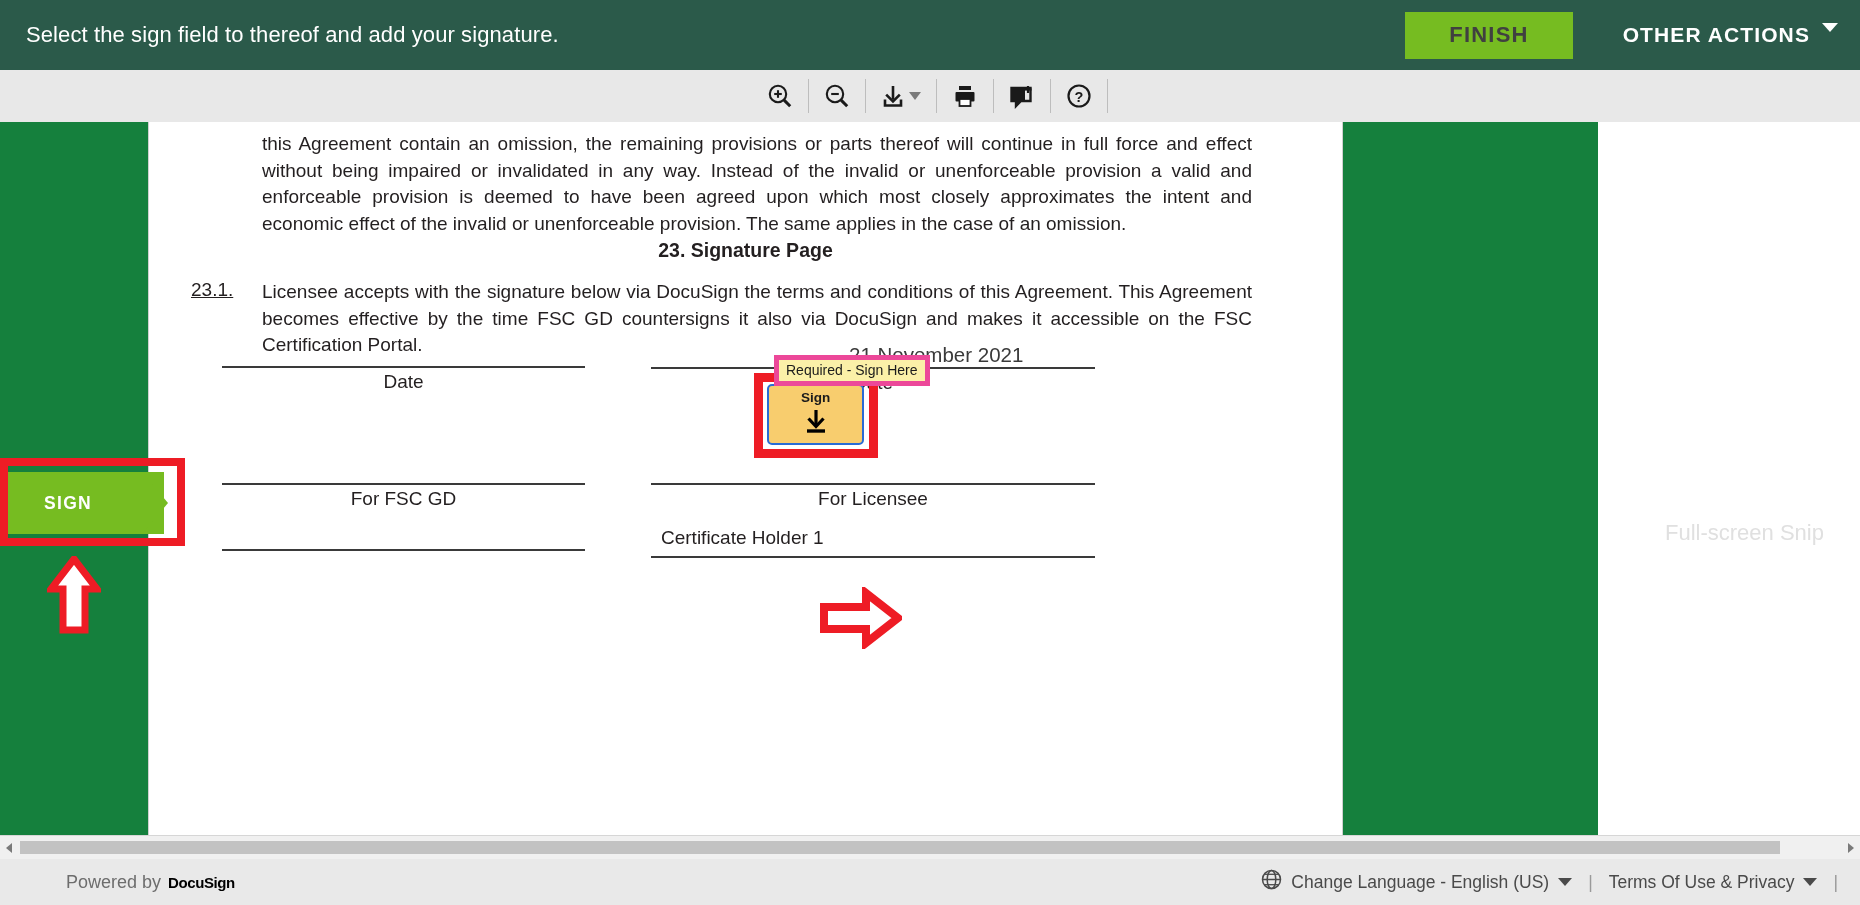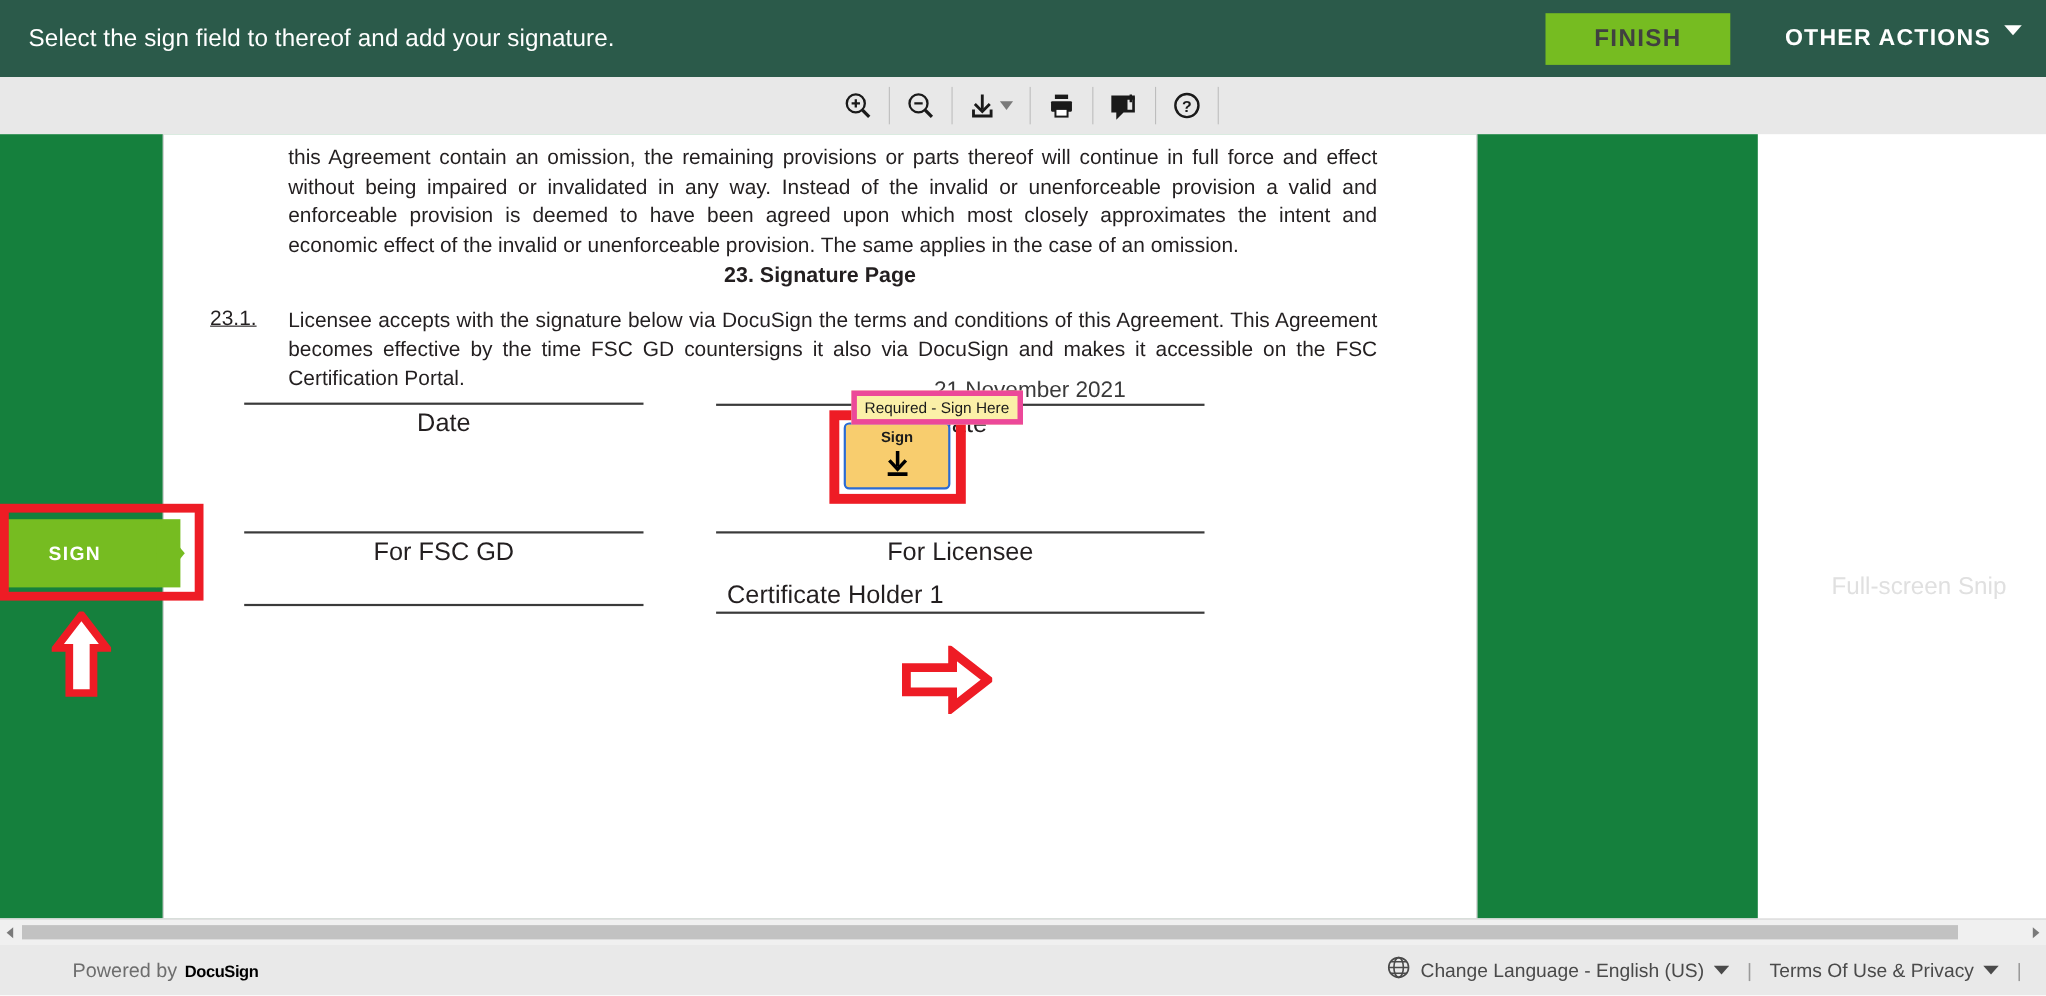--- a/index.html
+++ b/index.html
@@ -125,21 +125,21 @@
   }
 
   
   .sigline {
     position: absolute;
     height: 0;
     border-top: 2.2px solid #3a3a3a;
   }
   .sig-caption {
     position: absolute;
-    font-size: 23px; color: #231f20;
+    font-size: 19px; color: #231f20;
     text-align: center;
   }
   .date-value {
     position: absolute;
     font-size: 20.5px; color: #3a3a3a;
     white-space: nowrap;
   }
 
   
   .sign-field {

